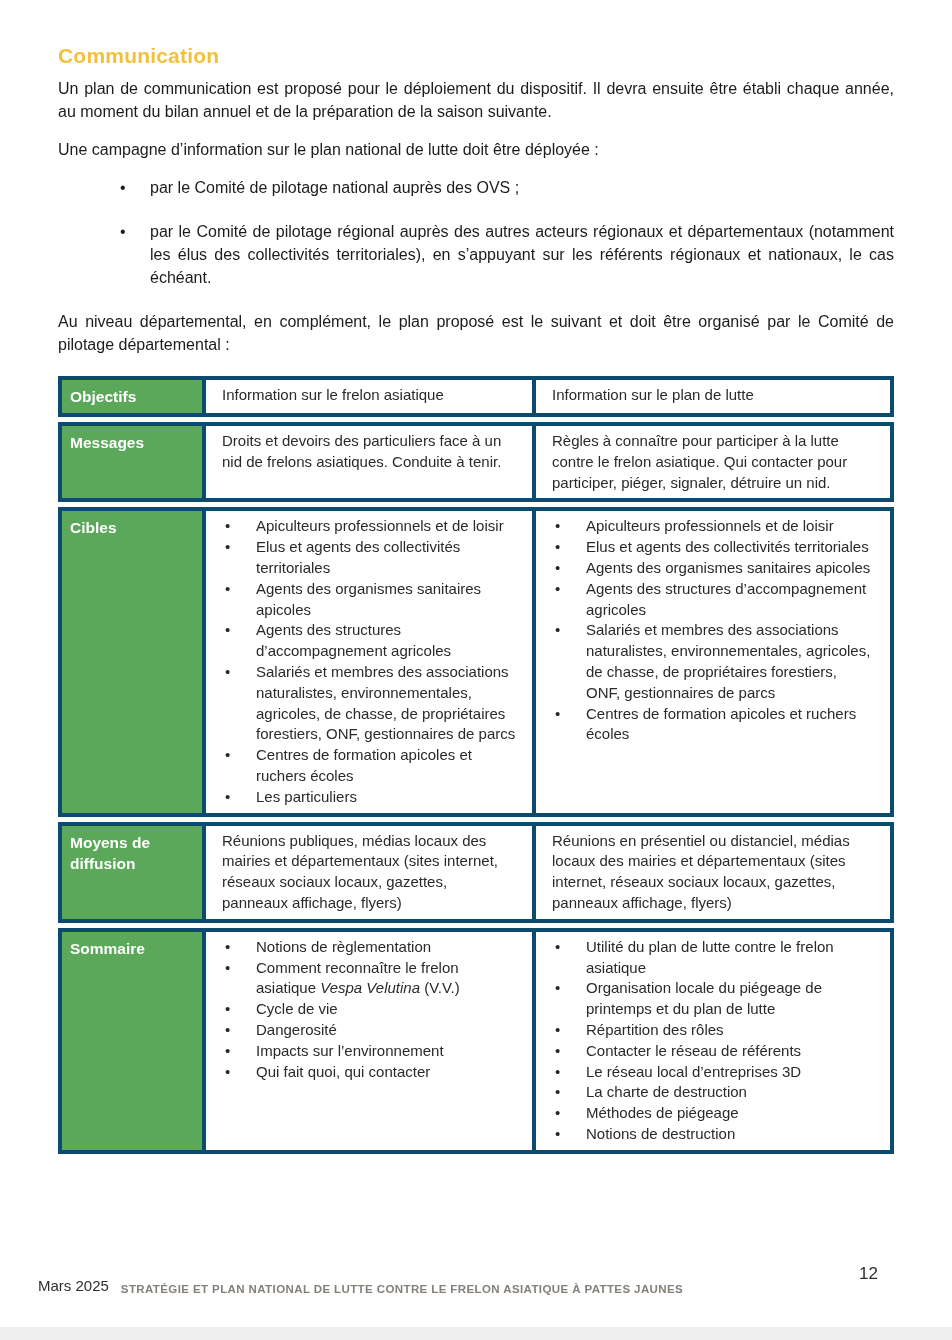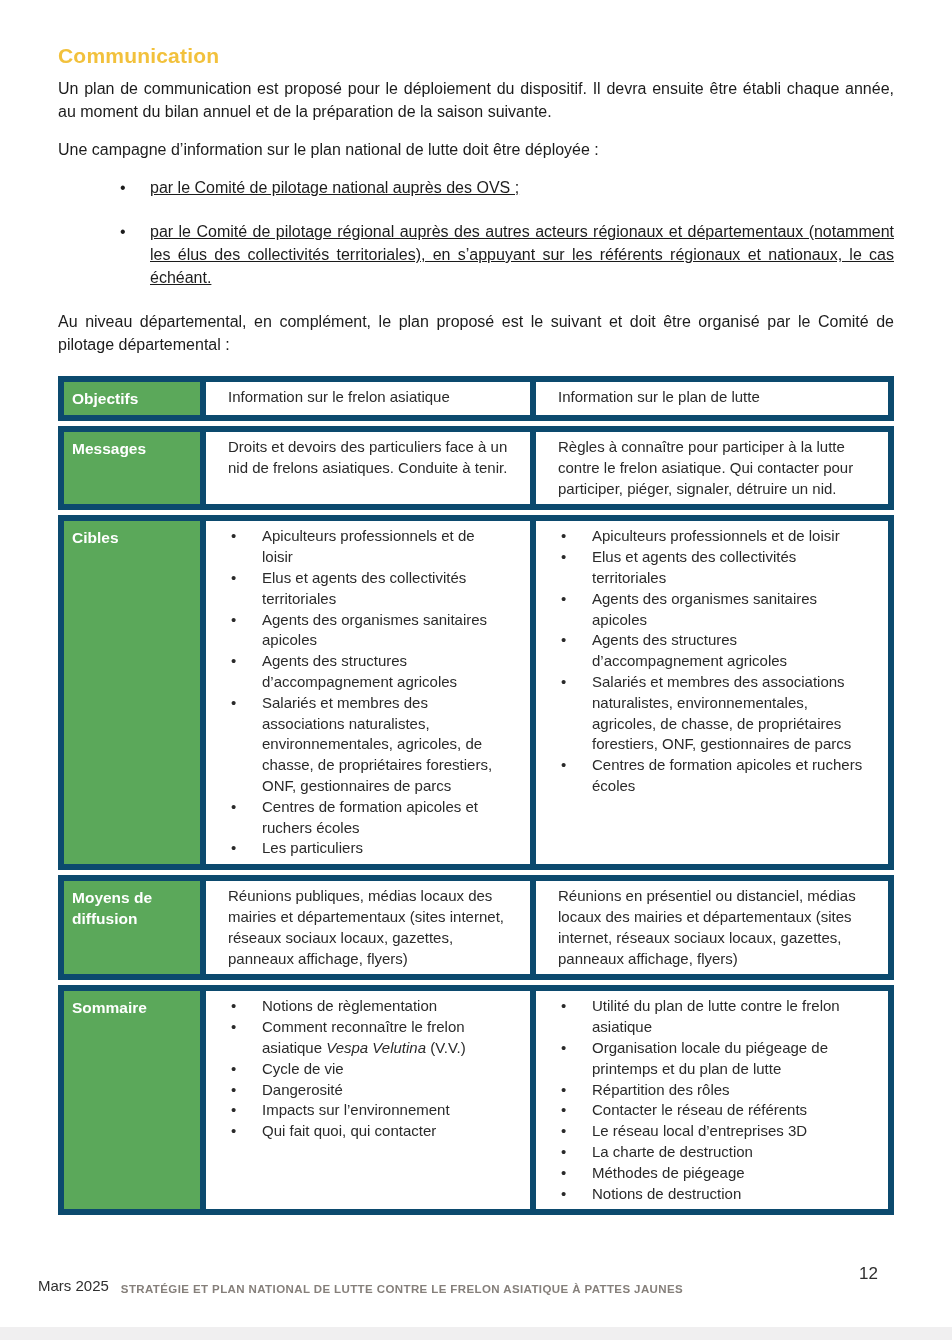--- a/index.html
+++ b/index.html
@@ -27,21 +27,20 @@
     font-size: 16px;
     line-height: 23px;
     margin: 0 0 15px 0;
     text-align: justify;
   }
   p.body-par.no-justify { text-align: left; }
   ul.body-bullets {
     list-style: none;
     margin: 4px 0 13px 0;
     padding: 0;
-    text-decoration: underline;
   }
   ul.body-bullets li {
     position: relative;
     padding-left: 92px;
     font-size: 16px;
     line-height: 23px;
     margin-bottom: 21px;
     text-align: justify;
   }
   ul.body-bullets li::before {
@@ -51,35 +50,35 @@
     top: 0;
   }
   table.doc-table {
     border-collapse: separate;
     border-spacing: 0 5px;
     table-layout: fixed;
     width: 836px;
     margin-top: 1px;
   }
   table.doc-table th, table.doc-table td {
-    border: 6px solid #0c4a6e;
+    border: 4px solid #0c4a6e;
     vertical-align: top;
     text-align: left;
   }
   table.doc-table td { border-left: none; }
   th.label-cell {
     background: #5BA85A;
     color: #ffffff;
     font-size: 15.5px;
     font-weight: bold;
     padding: 6px 8px;
     line-height: 21px;
   }
   td.content-cell {
-    padding: 5px 22px;
+    padding: 5px 16px;
     font-size: 15px;
     line-height: 20.8px;
     color: #2a2a2a;
     background: #ffffff;
   }
   td.content-cell .cell-text { display: block; }
   ul.cell-bullets {
     list-style: none;
     margin: 0; padding: 0;
   }

